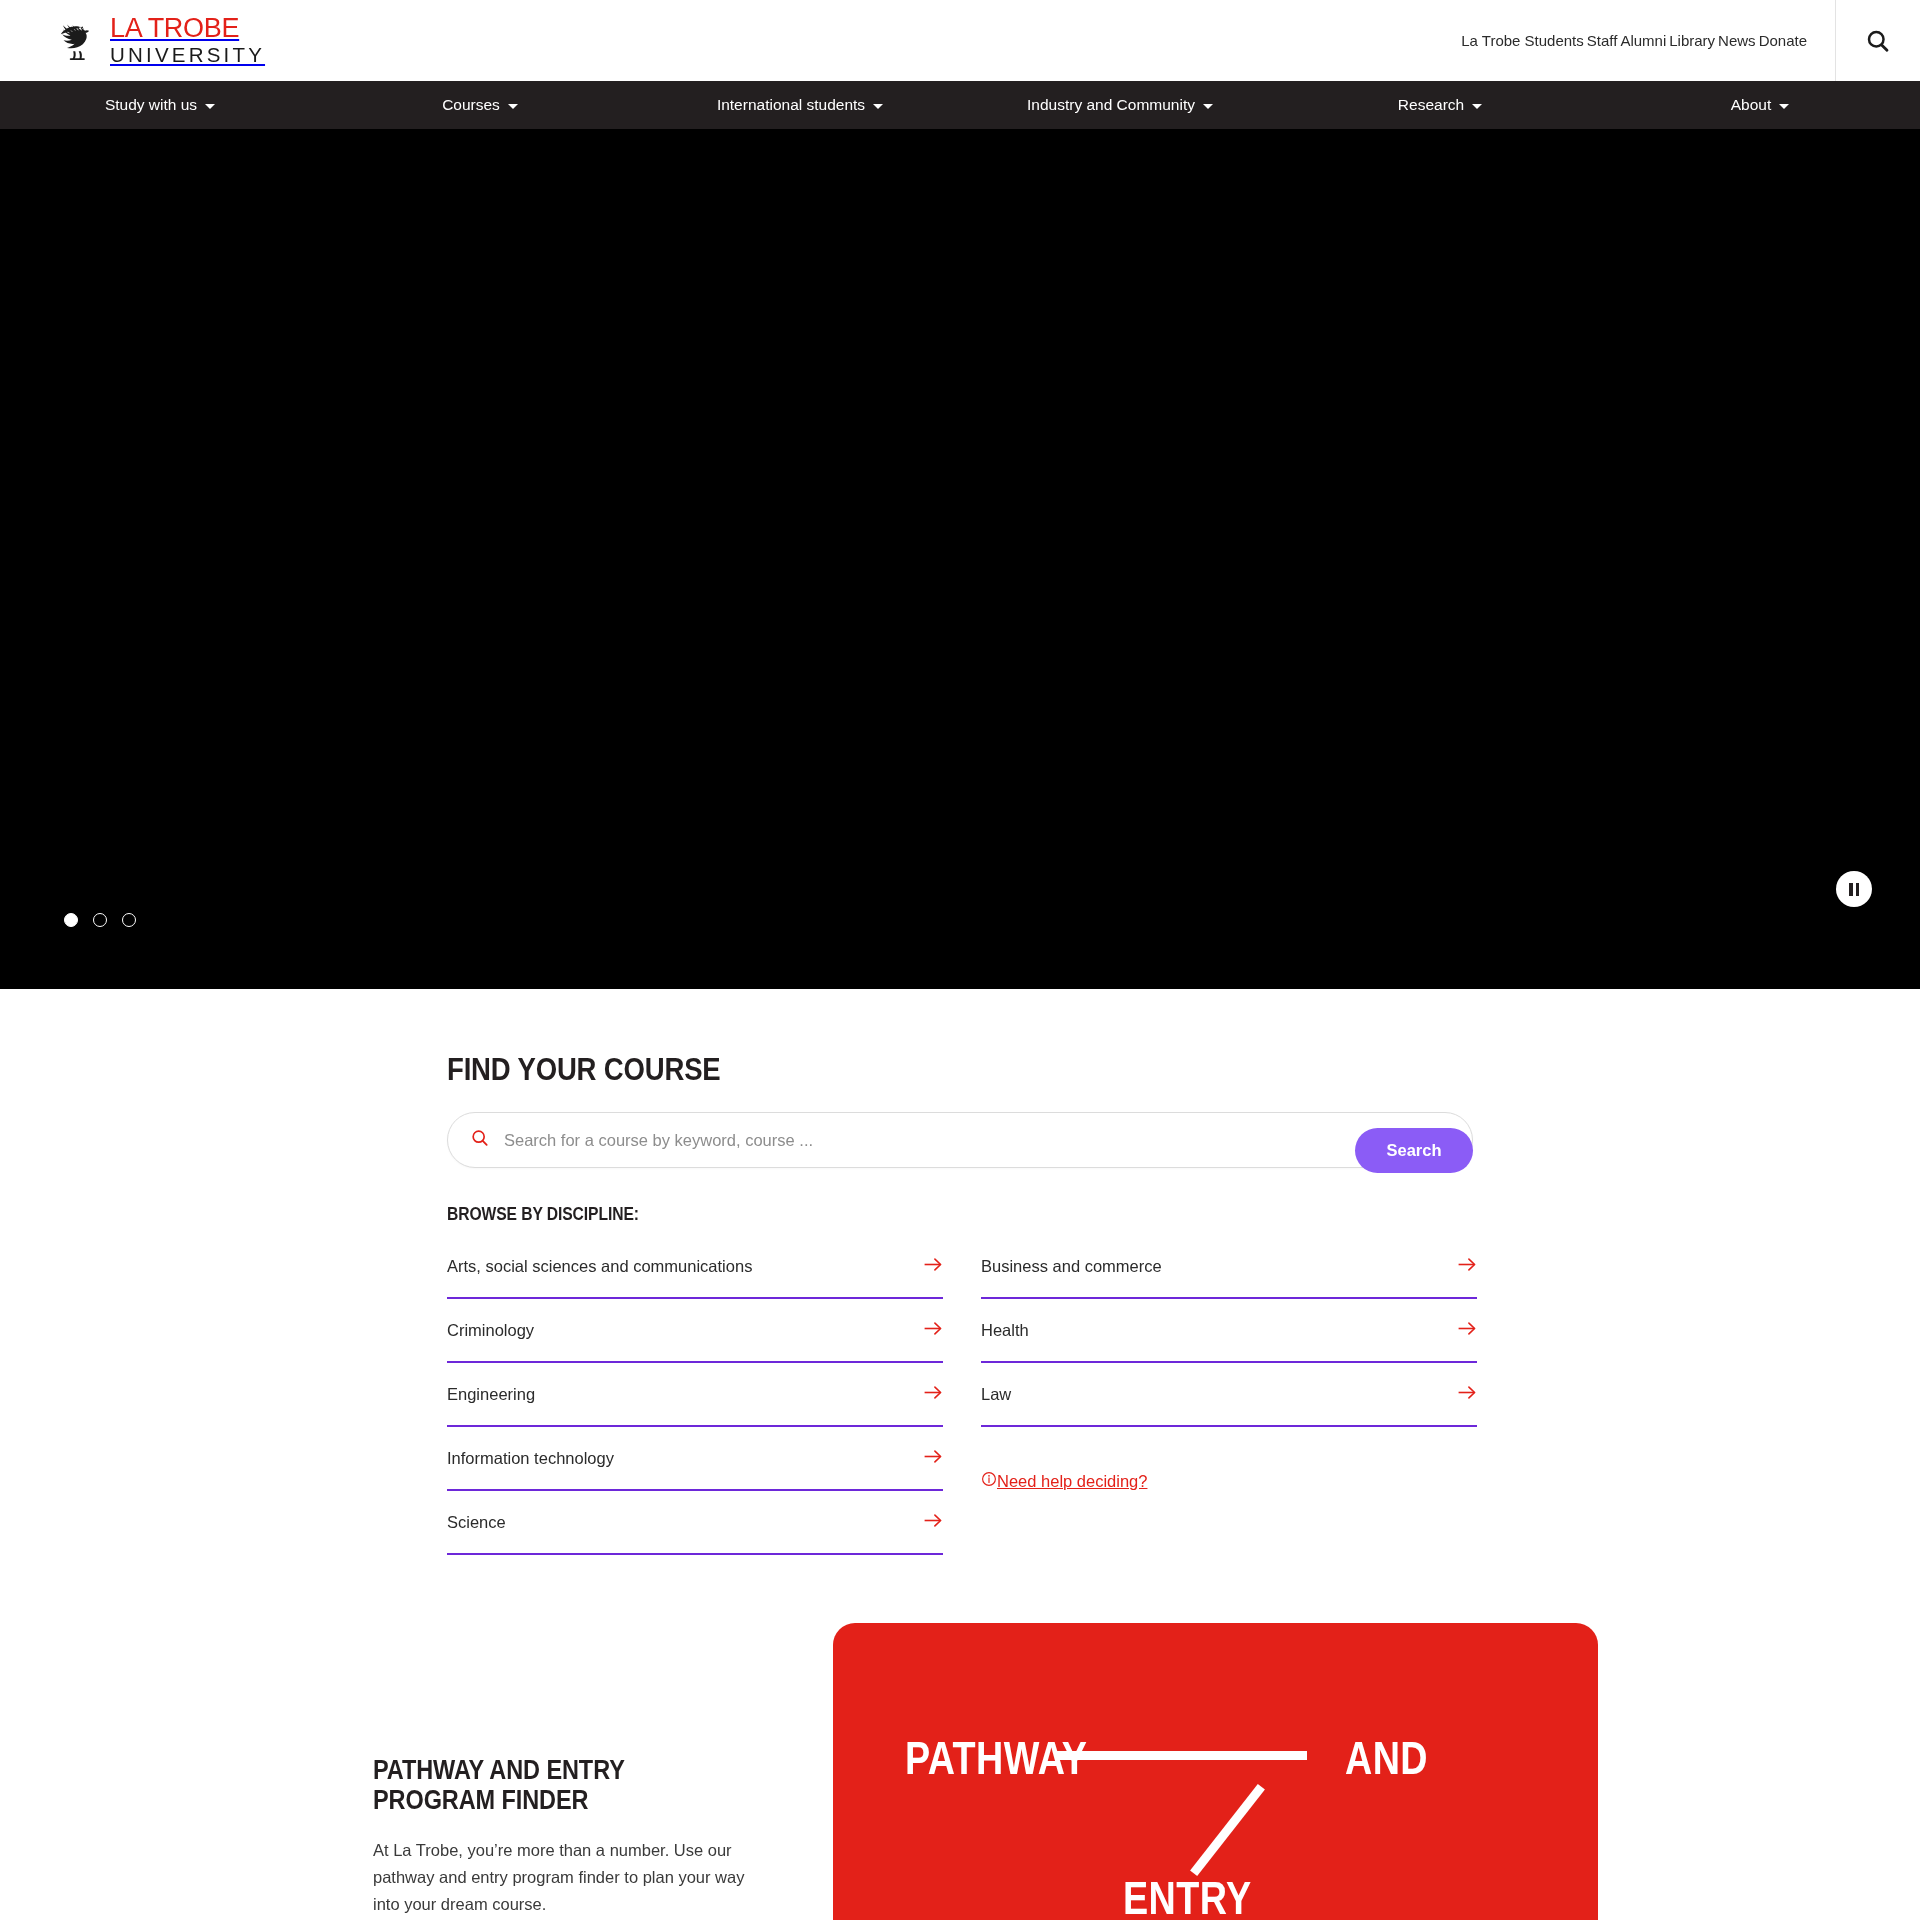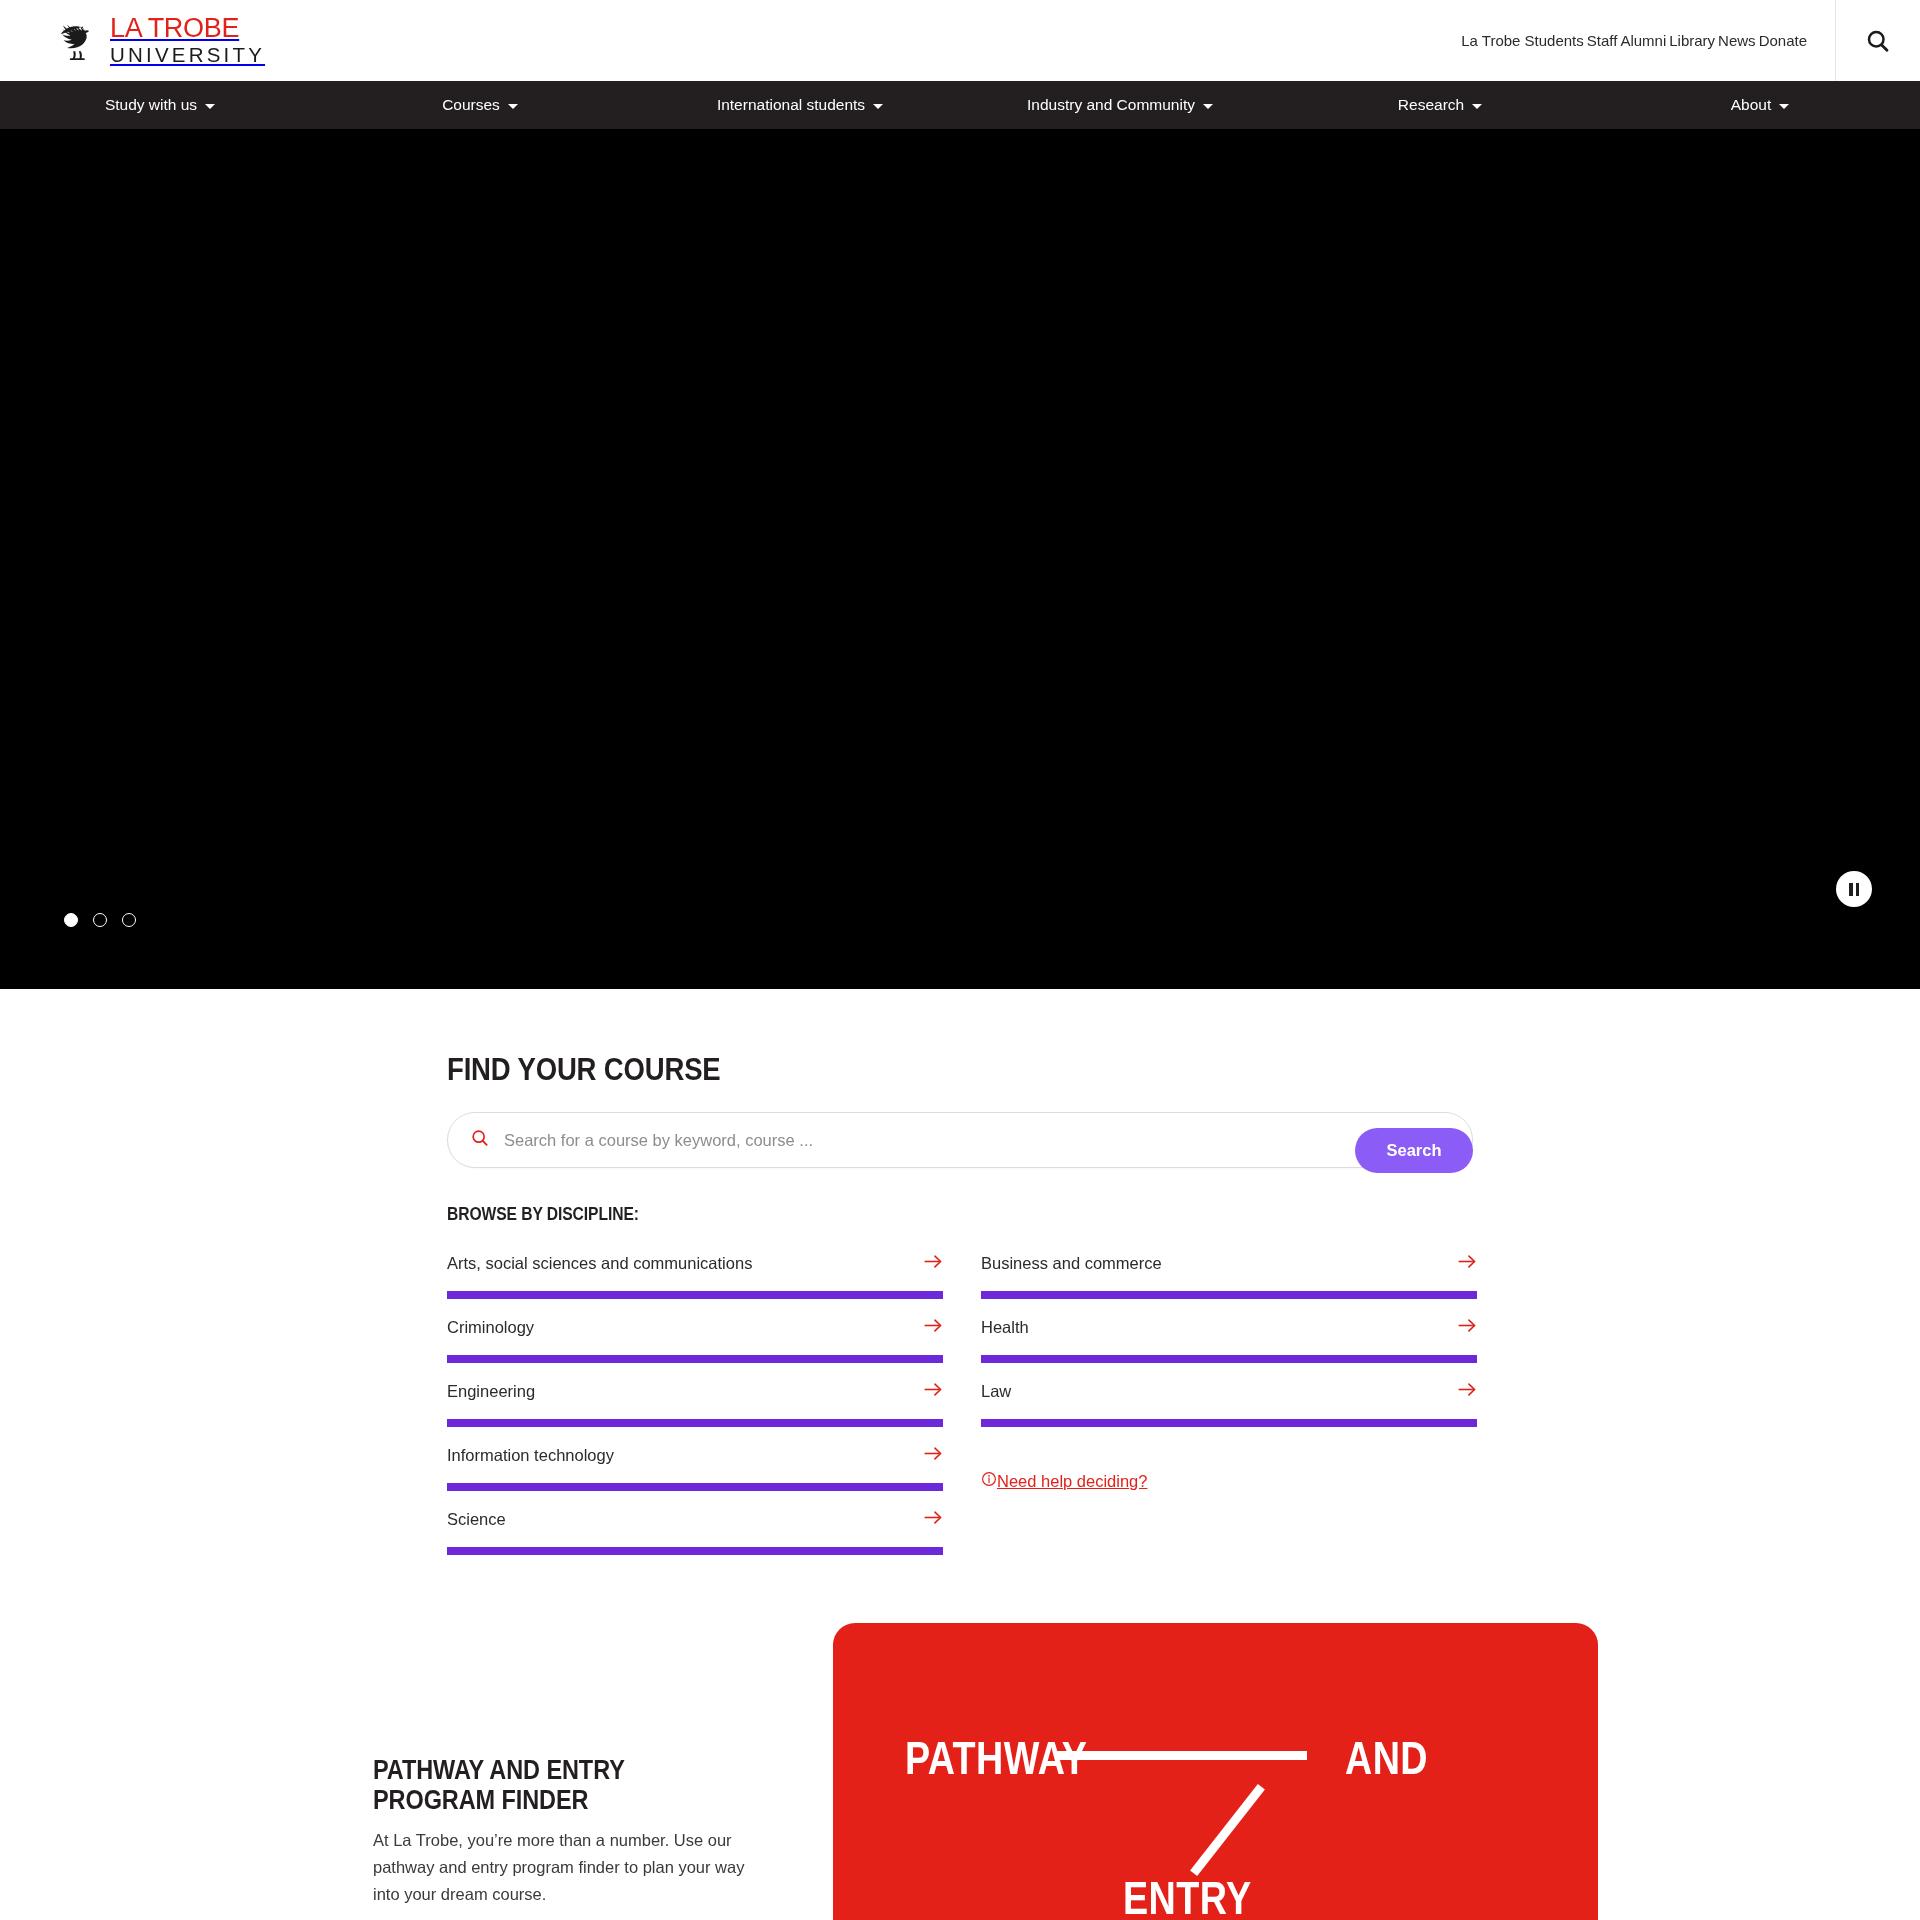--- a/index.html
+++ b/index.html
@@ -233,21 +233,21 @@
     display: grid;
     grid-template-columns: 496px 496px;
     column-gap: 38px;
   }
   .disc-col { display: flex; flex-direction: column; }
   .disc-item {
     display: flex;
     align-items: center;
     justify-content: space-between;
     height: 64px;
-    border-bottom: 8px solid #6d28d9;
+    border-bottom: 2px solid #6d28d9;
     text-decoration: none;
     cursor: pointer;
   }
   .disc-item span.lbl {
     font-size: 16.5px;
     color: #2b2b2b;
   }
   .arrow-ico { flex: 0 0 auto; }
 
   .help-link {
@@ -318,21 +318,21 @@
     font-size: 27px;
     font-weight: 700;
     color: #231f20;
     text-transform: uppercase;
     line-height: 1.12;
     letter-spacing: -0.1px;
     transform: scaleX(0.87);
     transform-origin: left center;
   }
   .pathway-body {
-    margin-top: 12px;
+    margin-top: 22px;
     font-size: 16.5px;
     line-height: 1.62;
     color: #3a3a3a;
     width: 400px;
   }
 </style>
 </head>
 <body>
 
 <header class="topbar">

